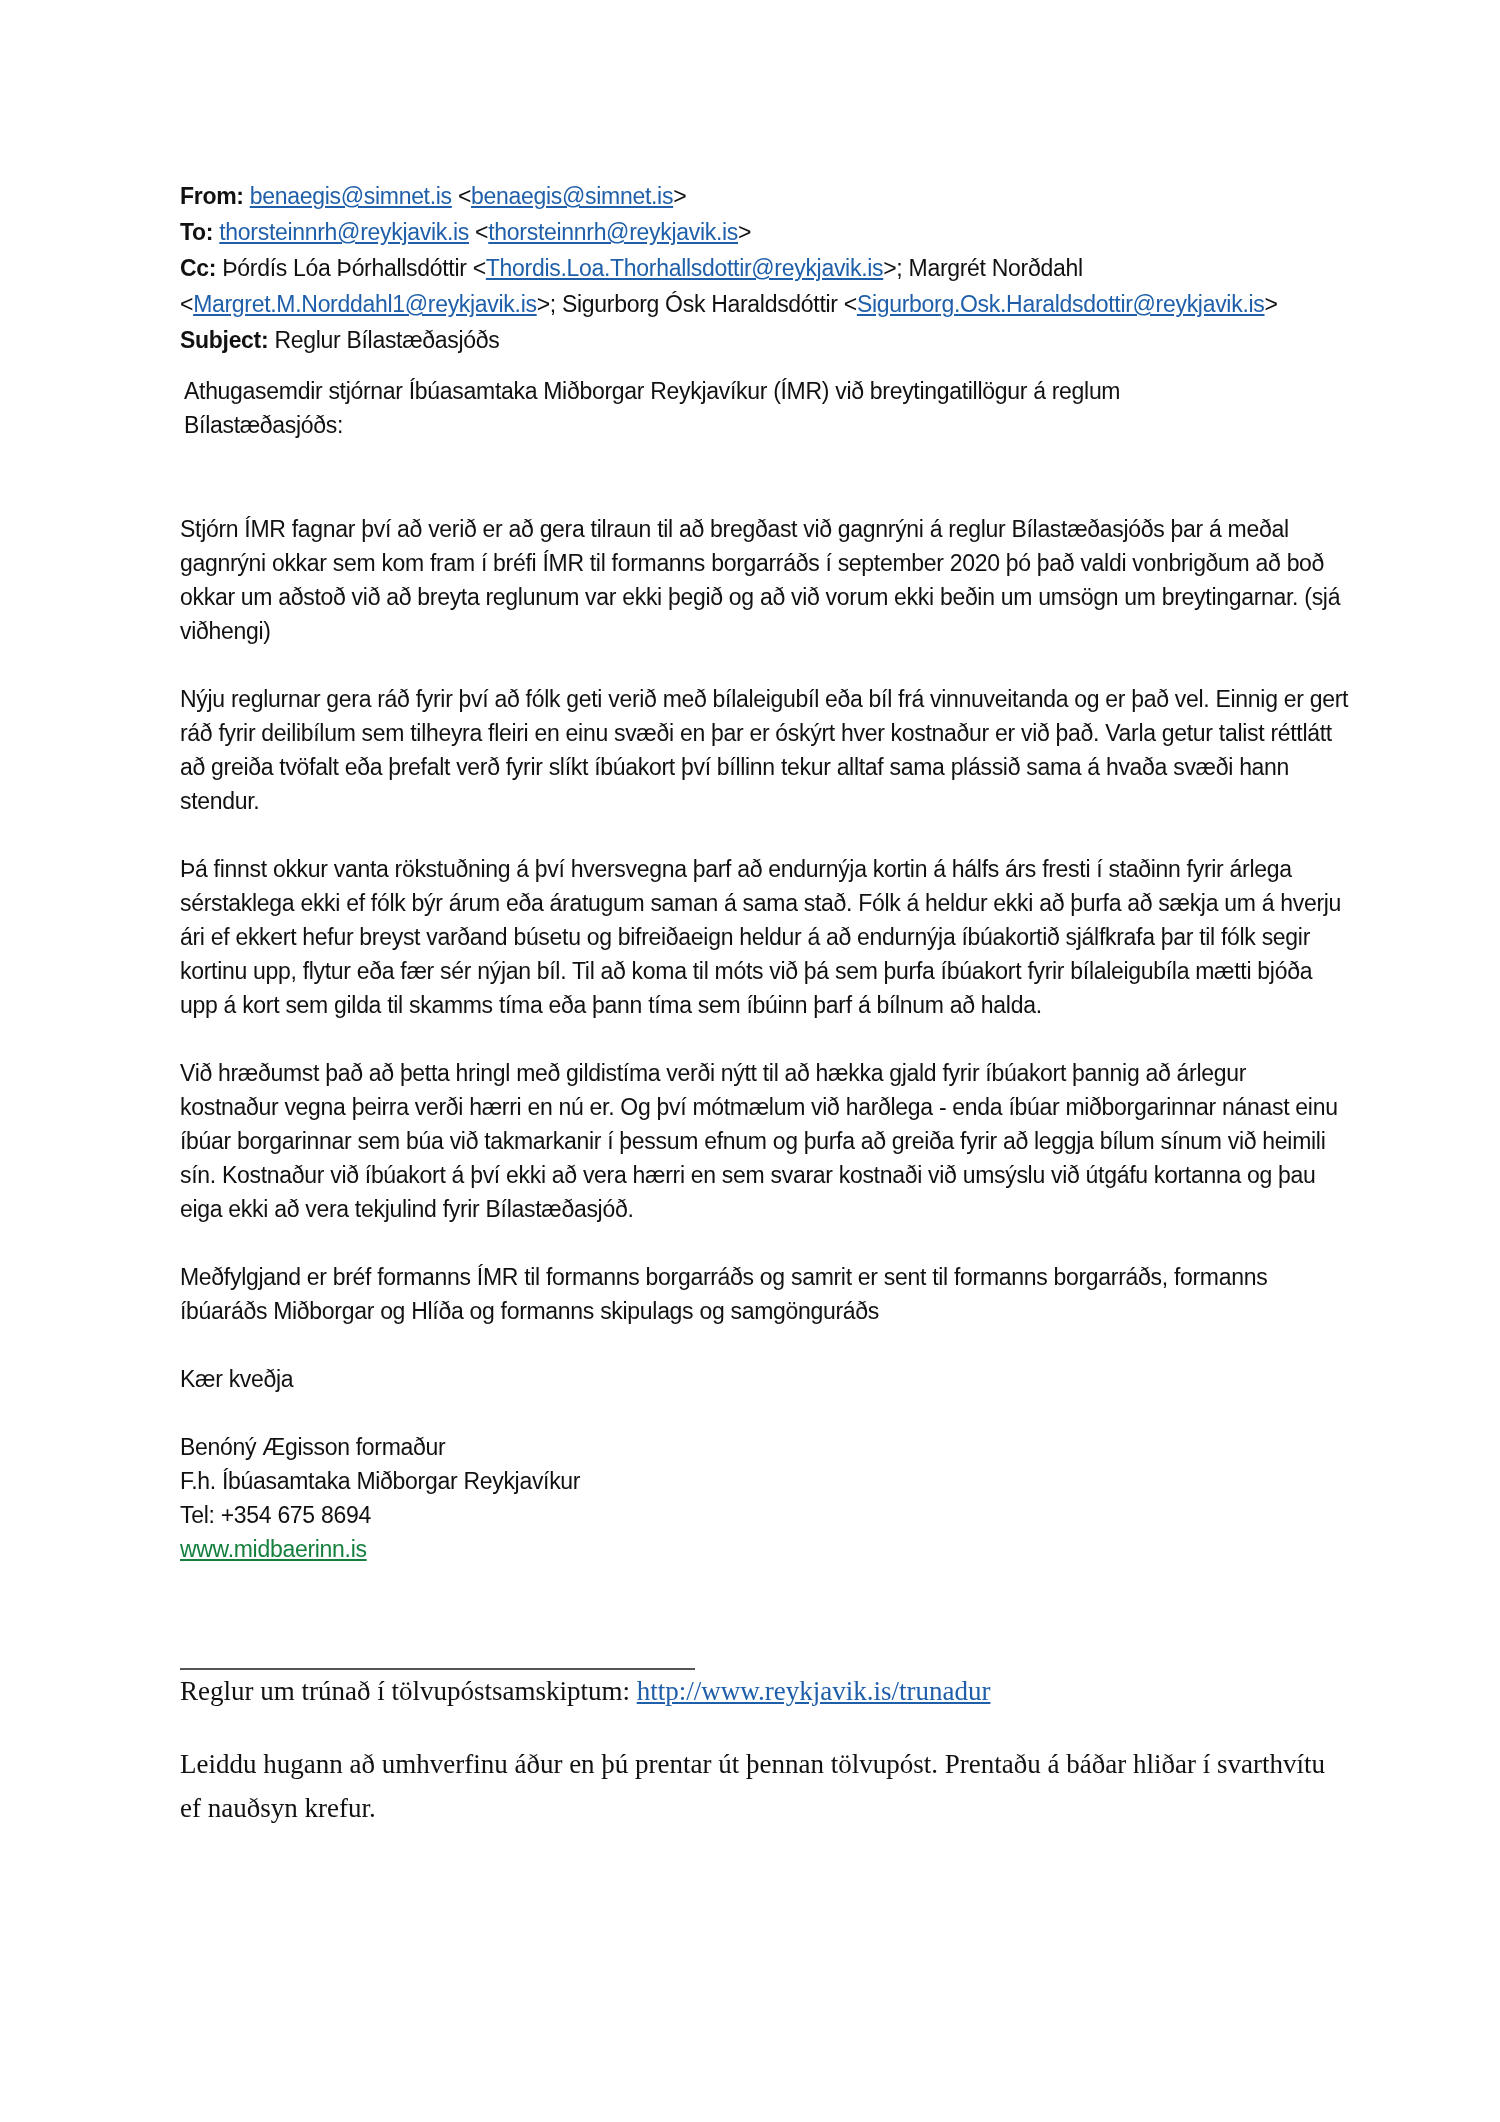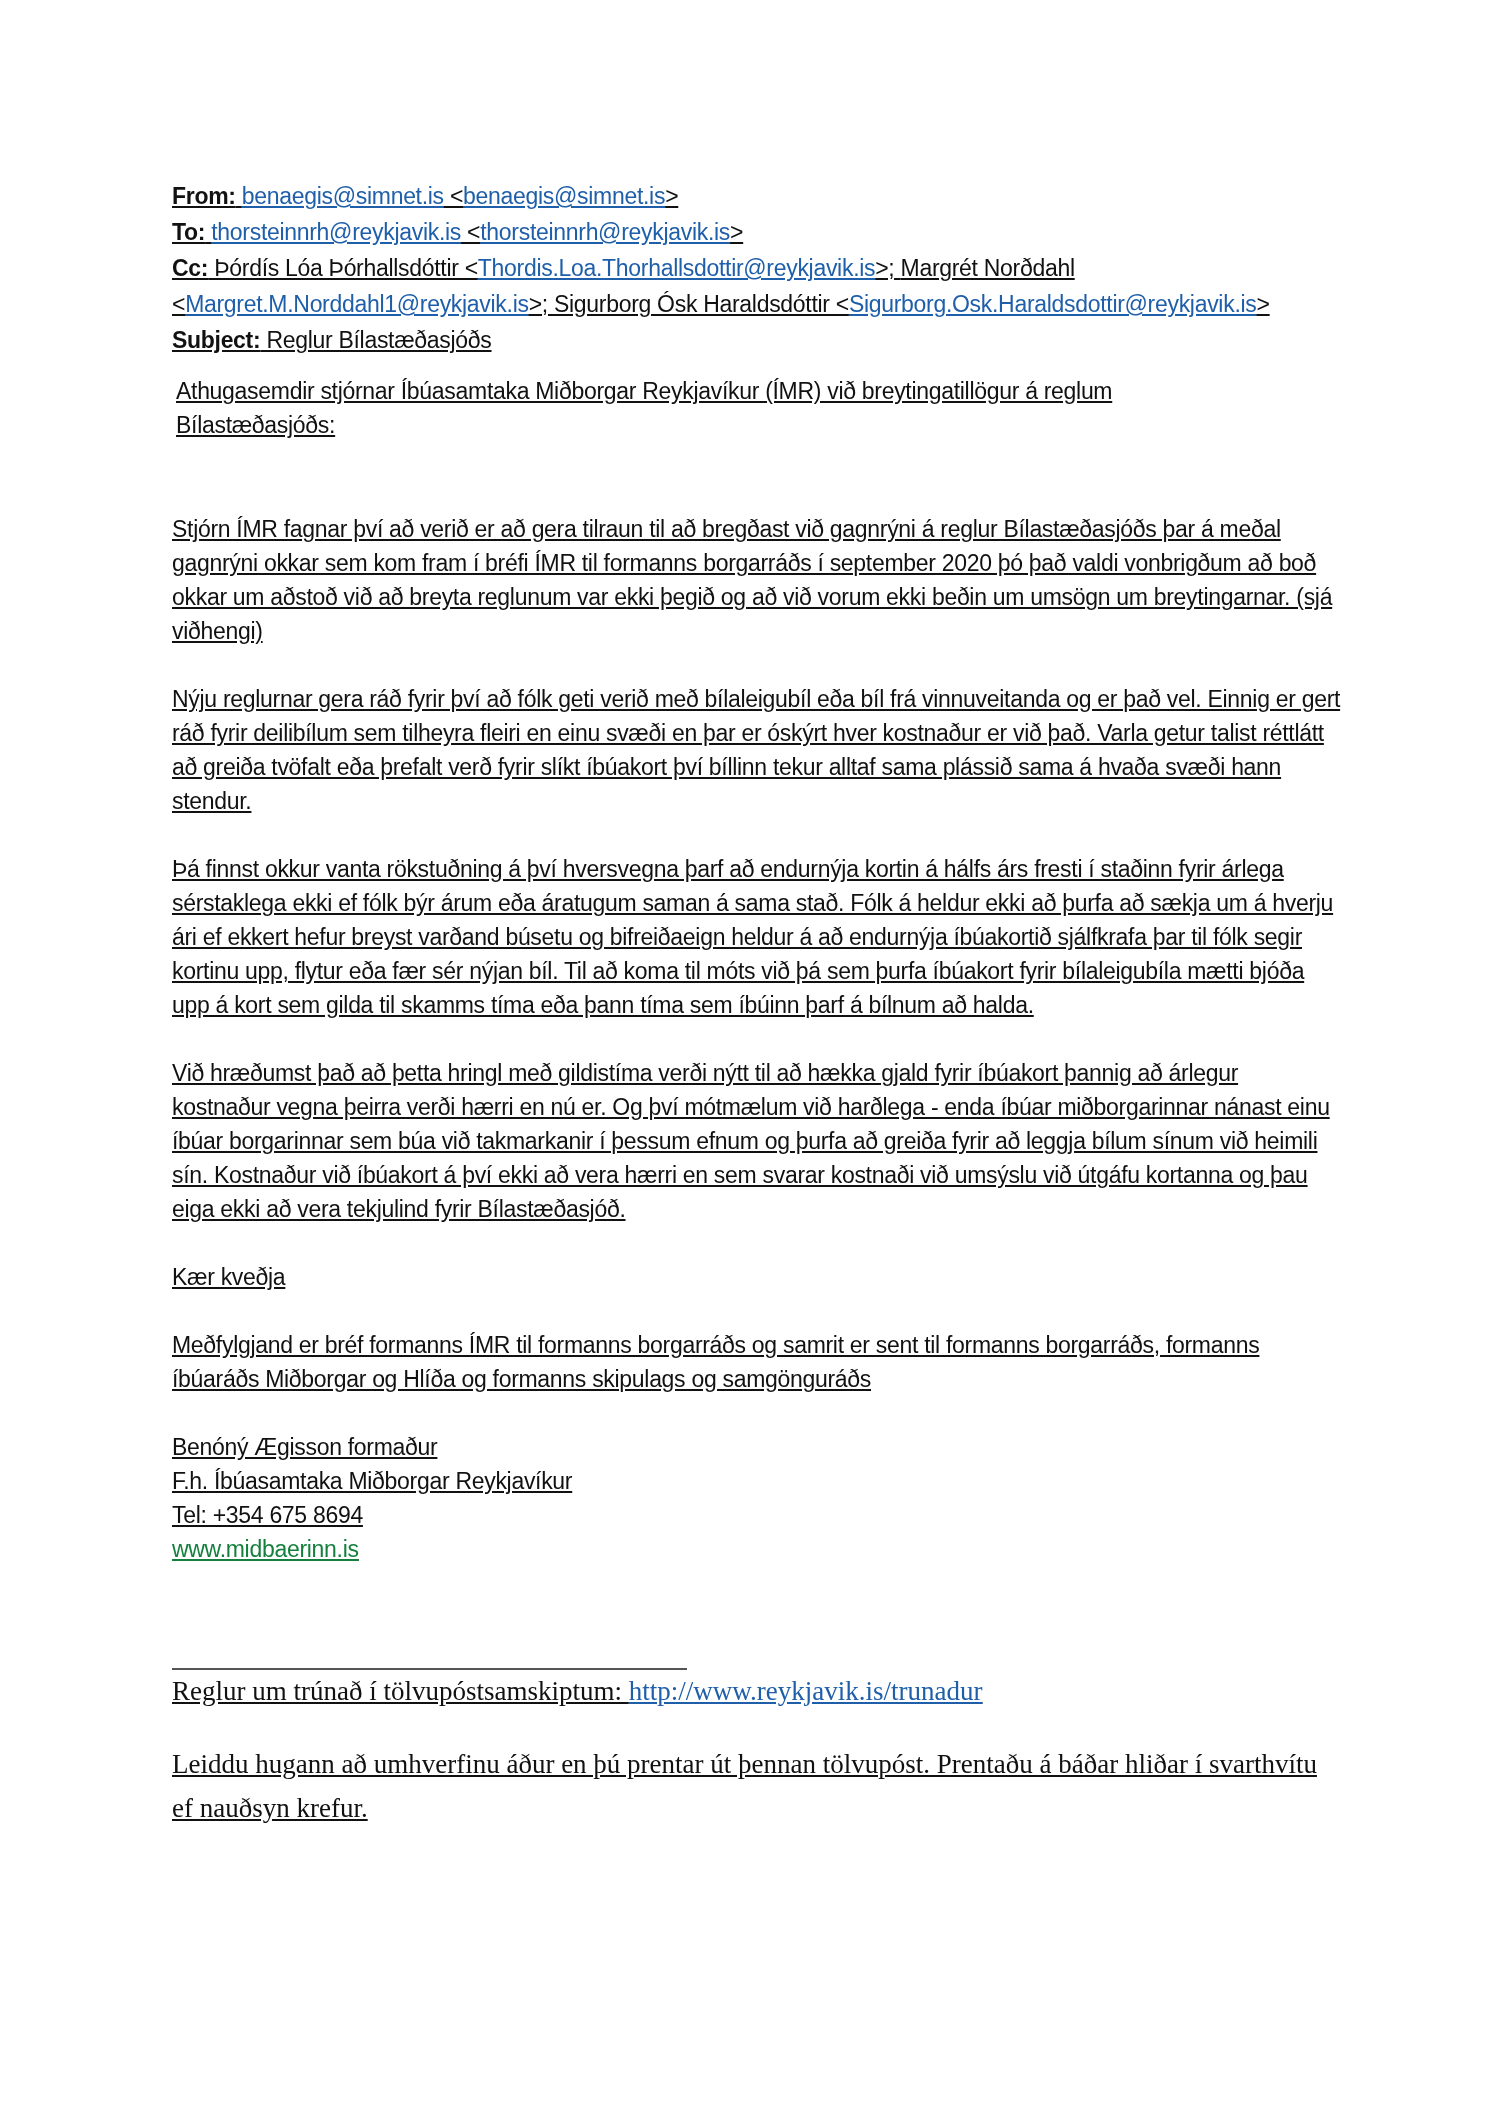--- a/index.html
+++ b/index.html
@@ -1,17 +1,17 @@
 <!DOCTYPE html>
 <html><head>
   <meta charset="utf-8">
   <style>
     html, body { margin: 0; padding: 0; background: #ffffff; }
     body { width: 1500px; height: 2122px; position: relative; overflow: hidden; color: #111; }
-    .page { position: absolute; left: 172px; top: 178px; width: 1180px; text-decoration: underline; }
+    .page { position: absolute; left: 180px; top: 178px; width: 1180px; }
     .sans { font-family: "Liberation Sans", "DejaVu Sans", sans-serif; font-size: 23px; letter-spacing: -0.3px; }
     .hdr-line { line-height: 36px; margin: 0; }
     .hdr-label { font-weight: bold; }
     a, .link { color: #1f5faa; text-decoration: underline; }
     .para { line-height: 34px; margin: 0; }
     .intro { margin-top: 16px; padding-left: 4px; }
     .gap-lg { margin-top: 70px; }
     .gap { margin-top: 34px; }
     .sig { line-height: 34px; margin: 0; }
     .rule { margin-top: 102px; width: 515px; border-top: 2px solid #555; height: 0; }
@@ -40,22 +40,22 @@
       <span class="hdr-label">Subject:</span><span> Reglur Bílastæðasjóðs</span>
     </p>
   </div>
 
   <div class="sans">
     <p class="para intro" style="width:1100px;">Athugasemdir stjórnar Íbúasamtaka Miðborgar Reykjavíkur (ÍMR) við breytingatillögur á reglum Bílastæðasjóðs:</p>
     <p class="para gap-lg" style="width:1170px;">Stjórn ÍMR fagnar því að verið er að gera tilraun til að bregðast við gagnrýni á reglur Bílastæðasjóðs þar á meðal gagnrýni okkar sem kom fram í bréfi ÍMR til formanns borgarráðs í september 2020 þó það valdi vonbrigðum að boð okkar um aðstoð við að breyta reglunum var ekki þegið og að við vorum ekki beðin um umsögn um breytingarnar. (sjá viðhengi)</p>
     <p class="para gap" style="width:1170px;">Nýju reglurnar gera ráð fyrir því að fólk geti verið með bílaleigubíl eða bíl frá vinnuveitanda og er það vel. Einnig er gert ráð fyrir deilibílum sem tilheyra fleiri en einu svæði en þar er óskýrt hver kostnaður er við það. Varla getur talist réttlátt að greiða tvöfalt eða þrefalt verð fyrir slíkt íbúakort því bíllinn tekur alltaf sama plássið sama á hvaða svæði hann stendur.</p>
     <p class="para gap" style="width:1170px;">Þá finnst okkur vanta rökstuðning á því hversvegna þarf að endurnýja kortin á hálfs árs fresti í staðinn fyrir árlega sérstaklega ekki ef fólk býr árum eða áratugum saman á sama stað. Fólk á heldur ekki að þurfa að sækja um á hverju ári ef ekkert hefur breyst varðand búsetu og bifreiðaeign heldur á að endurnýja íbúakortið sjálfkrafa þar til fólk segir kortinu upp, flytur eða fær sér nýjan bíl. Til að koma til móts við þá sem þurfa íbúakort fyrir bílaleigubíla mætti bjóða upp á kort sem gilda til skamms tíma eða þann tíma sem íbúinn þarf á bílnum að halda.</p>
     <p class="para gap" style="width:1160px;">Við hræðumst það að þetta hringl með gildistíma verði nýtt til að hækka gjald fyrir íbúakort þannig að árlegur kostnaður vegna þeirra verði hærri en nú er.  Og því mótmælum við harðlega - enda íbúar miðborgarinnar nánast einu íbúar borgarinnar sem búa við takmarkanir í þessum efnum og þurfa að greiða fyrir að leggja bílum sínum við heimili sín. Kostnaður við íbúakort á því ekki að vera hærri en sem svarar kostnaði við umsýslu við útgáfu kortanna og þau eiga ekki að vera tekjulind fyrir Bílastæðasjóð.</p>
+    <p class="para gap" style="width:1180px;">Meðfylgjand er bréf formanns ÍMR til formanns borgarráðs og samrit er sent til formanns borgarráðs, formanns íbúaráðs Miðborgar og Hlíða og formanns skipulags og samgönguráðs</p>
     <p class="para gap">Kær kveðja</p>
-    <p class="para gap" style="width:1180px;">Meðfylgjand er bréf formanns ÍMR til formanns borgarráðs og samrit er sent til formanns borgarráðs, formanns íbúaráðs Miðborgar og Hlíða og formanns skipulags og samgönguráðs</p>
   </div>
 
   <div class="sans gap" style="margin-top:34px;">
     <p class="sig">Benóný Ægisson formaður</p>
     <p class="sig">F.h. Íbúasamtaka Miðborgar Reykjavíkur</p>
     <p class="sig">Tel: +354 675 8694</p>
     <p class="sig"><a class="link" style="color: #15803d;">www.midbaerinn.is</a></p>
   </div>
 
   <div class="rule"></div>

